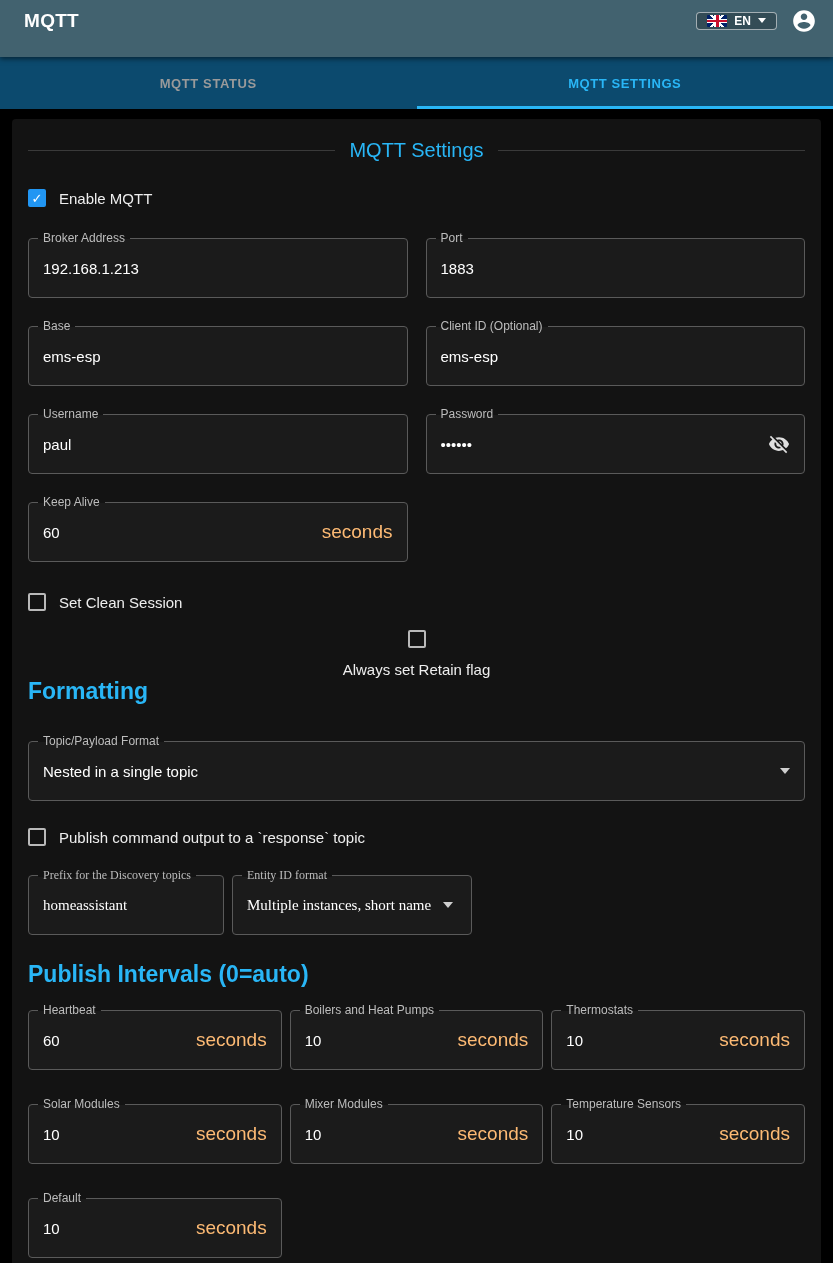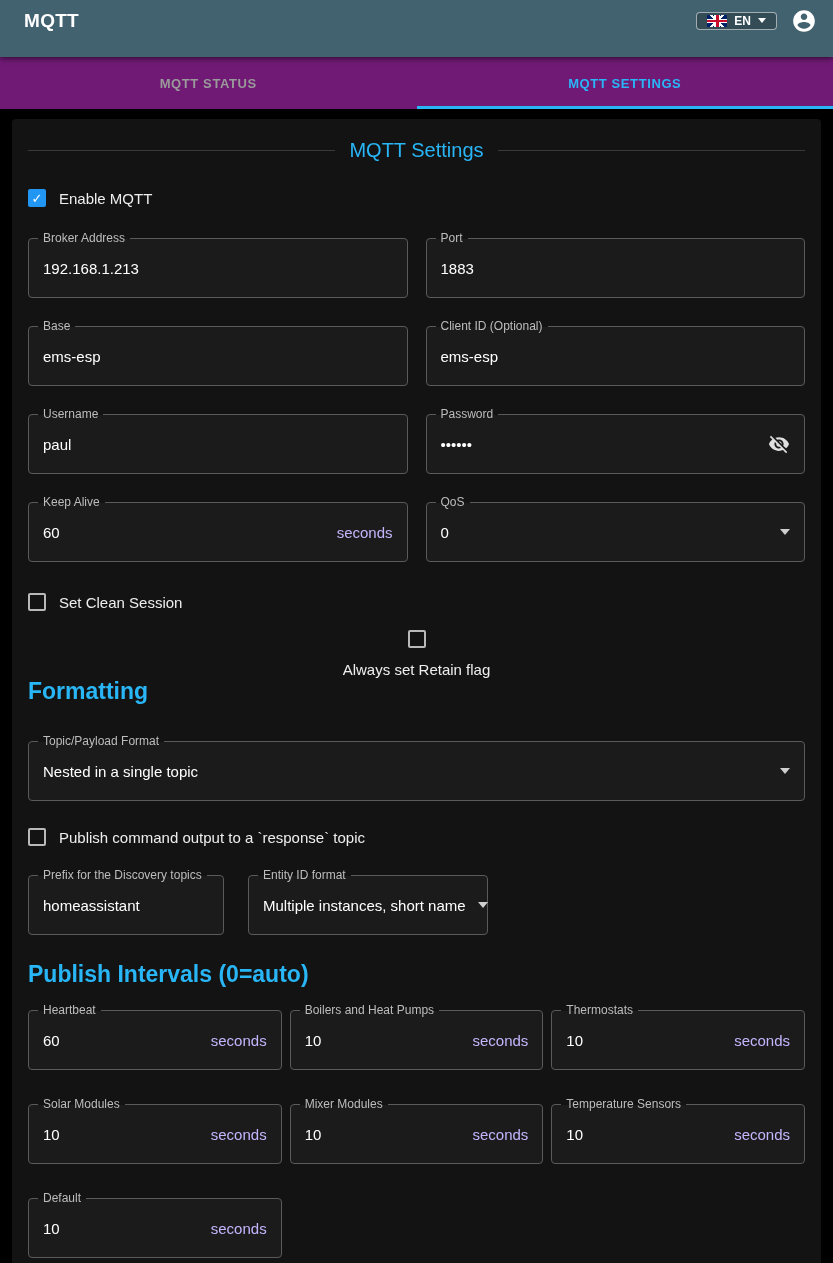--- a/index.html
+++ b/index.html
@@ -38,21 +38,21 @@
       linear-gradient(to right, transparent 44%, #C8102E 44%, #C8102E 58%, transparent 58%),
       linear-gradient(to bottom, transparent 33%, #fff 33%, #fff 69%, transparent 69%),
       linear-gradient(to right, transparent 35%, #fff 35%, #fff 65%, transparent 65%),
       linear-gradient(45deg, transparent 45%, #fff 45%, #fff 55%, transparent 55%),
       linear-gradient(-45deg, transparent 45%, #fff 45%, #fff 55%, transparent 55%),
       #012169;
   }
   .caret{width:0;height:0;border-left:4px solid transparent;border-right:4px solid transparent;border-top:5px solid #fff;}
   .account{margin-left:14px;cursor:pointer;display:flex;}
   
-  .tabs{display:flex;height:52px;background:#701a75;}
+  .tabs{display:flex;height:52px;background:#0c4a6e;}
   .tab{
     flex:1;display:flex;align-items:center;justify-content:center;position:relative;
     font-size:13px;font-weight:600;letter-spacing:.6px;color:#9a9a9a;cursor:pointer;
     text-transform:uppercase;
   }
   .tab.active{color:var(--accent);}
   .tab.active::after{content:"";position:absolute;left:0;right:0;bottom:0;height:3px;background:var(--accent);}
   
   .card{
     margin:10px 12px 0;background:var(--card);border-radius:4px;
@@ -75,32 +75,32 @@
     position:relative;height:60px;background:var(--field);
     border:1px solid var(--border);border-radius:4px;
     display:flex;align-items:center;padding:0 14px;cursor:text;
   }
   .field .flabel{
     position:absolute;top:-8px;left:9px;padding:0 5px;font-size:12px;color:var(--label);
     background:linear-gradient(to bottom, var(--card) 0 57%, var(--field) 57% 100%);
     white-space:nowrap;
   }
   .field .value{font-size:15px;color:#fff;white-space:nowrap;}
-  .field .suffix{margin-left:auto;font-size:15px;color:#c4b5fd;}
+  .field .suffix{margin-left:auto;font-size:19px;color:#fdba74;}
   .field .trail{margin-left:auto;display:flex;align-items:center;}
   .dd-arrow{width:0;height:0;border-left:5px solid transparent;border-right:5px solid transparent;border-top:6px solid #cfcfcf;}
   .eye{display:flex;cursor:pointer;}
   
   .form-grid{display:grid;grid-template-columns:1fr 1fr;column-gap:18px;row-gap:28px;margin:28px 0 0;}
   .mt26{margin-top:26px;}
   .mt24{margin-top:24px;}
   .mt22{margin-top:22px;}
   .mt16{margin-top:16px;flex-direction:column;}
   .section-h{font-size:23px;font-weight:700;color:var(--accent);}
-  .discovery-row{display:flex;gap:24px;margin-top:26px;}
+  .discovery-row{display:flex;gap:8px;margin-top:26px;font-family:Liberation Serif, serif;}
   .w-prefix{width:196px;}
   .w-entity{width:240px;cursor:pointer;}
   .w-entity .trail{margin-left:12px;}
   .intervals-grid{display:grid;grid-template-columns:repeat(3,1fr);column-gap:8px;row-gap:34px;margin-top:22px;}
   
   .save-btn{
     margin-top:26px;display:inline-flex;align-items:center;gap:22px;height:26px;padding:0 14px;
     background:#17191b;border:1px solid #5a6168;border-radius:4px;cursor:pointer;
     color:#fff;font-size:13px;font-weight:700;letter-spacing:.5px;
   }
@@ -172,27 +172,20 @@
             <path d="M12 7c2.76 0 5 2.24 5 5 0 .65-.13 1.26-.36 1.83l2.92 2.92c1.51-1.26 2.7-2.89 3.43-4.75-1.73-4.39-6-7.5-11-7.5-1.4 0-2.74.25-3.98.7l2.16 2.16C10.74 7.13 11.35 7 12 7zM2 4.27l2.28 2.28.46.46C3.08 8.3 1.78 10.02 1 12c1.73 4.39 6 7.5 11 7.5 1.55 0 3.03-.3 4.38-.84l.42.42L19.73 22 21 20.73 3.27 3 2 4.27zM7.53 9.8l1.55 1.55c-.05.21-.08.43-.08.65 0 1.66 1.34 3 3 3 .22 0 .44-.03.65-.08l1.55 1.55c-.67.33-1.41.53-2.2.53-2.76 0-5-2.24-5-5 0-.79.2-1.53.53-2.2zm4.31-.78 3.15 3.15.02-.16c0-1.66-1.34-3-3-3l-.17.01z"></path>
           </svg>
       </span>
     </div>
 
     <div class="field">
       <span class="flabel">Keep Alive</span>
       <span class="value">60</span>
       <span class="suffix">seconds</span>
     </div>
-    <div class="field" style="cursor:pointer;">
-      <span class="flabel">QoS</span>
-      <span class="value">0</span>
-      <span class="trail">
-          <span class="dd-arrow"></span>
-        </span>
-    </div>
   </div>
 
   <label class="check-row mt26" style="margin-top:28px;">
     <span class="checkbox"></span>
     <span class="check-label">Set Clean Session</span>
   </label>
 
   <label class="check-row mt16">
     <span class="checkbox"></span>
     <span class="check-label">Always set Retain flag</span>

